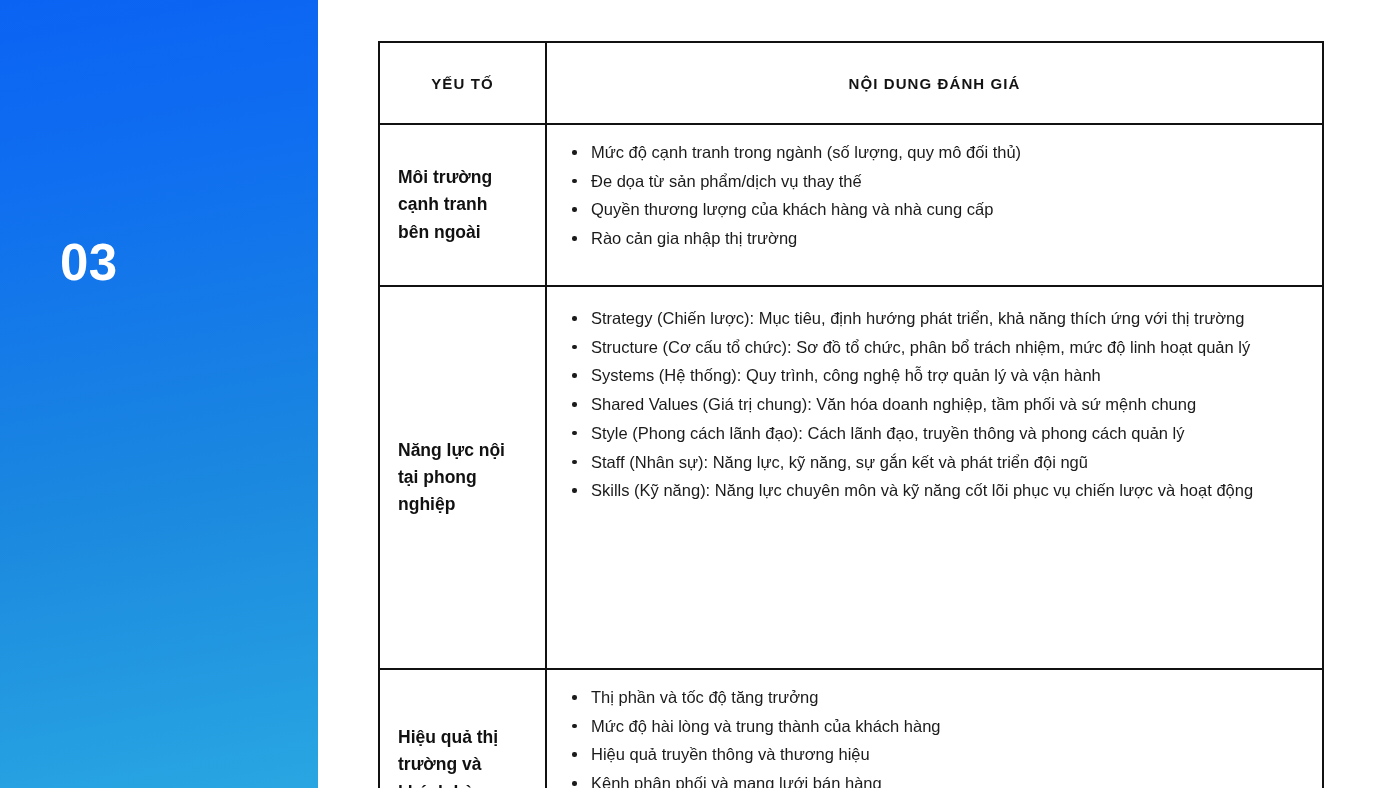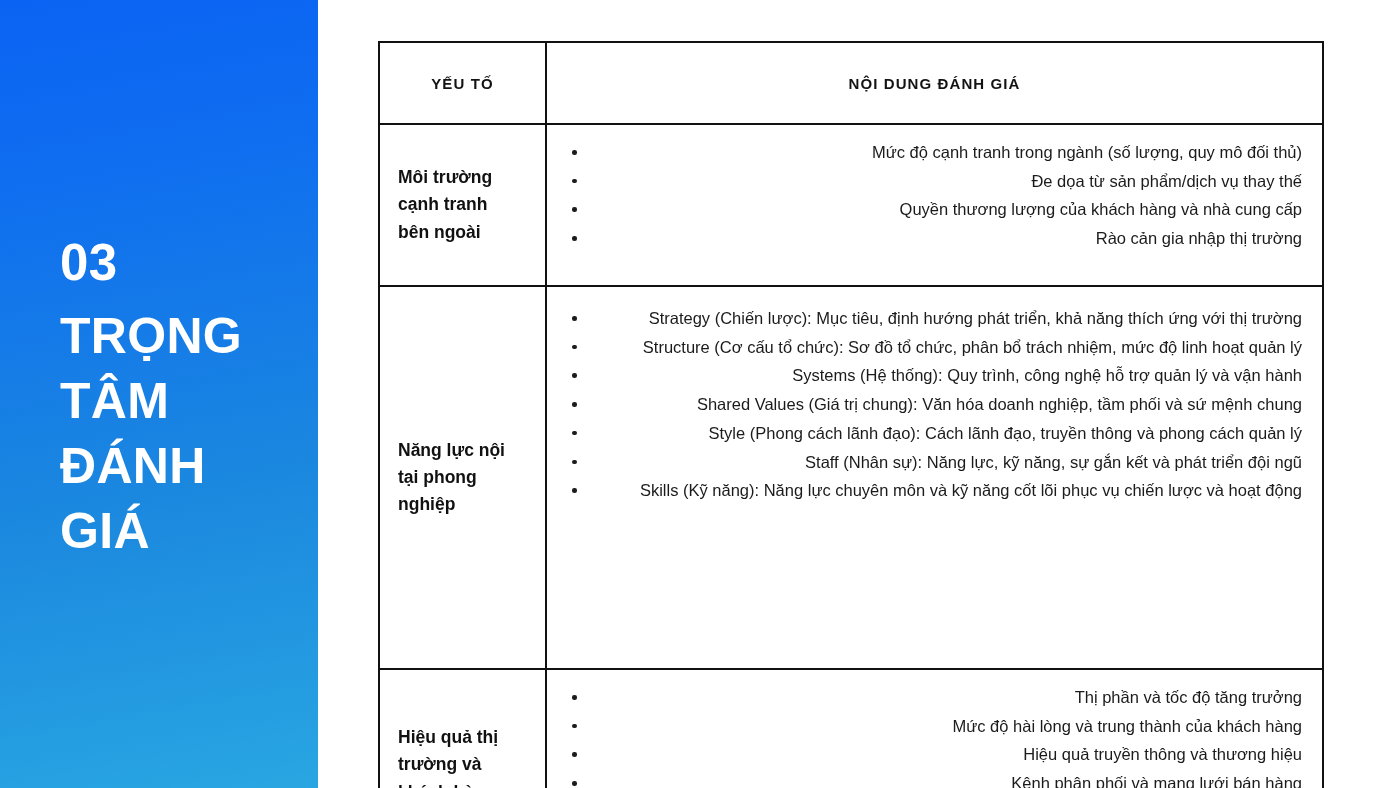--- a/index.html
+++ b/index.html
@@ -106,21 +106,20 @@
 
   
   .content-cell {
     padding: 16px 20px 16px 8px;
   }
 
   ul.bullets {
     margin: 0;
     padding: 0 0 0 34px;
     list-style: none;
-    text-align: right;
   }
 
   ul.bullets li {
     position: relative;
     font-size: 16.5px;
     line-height: 1.62;
     color: #1b1b1b;
     padding: 0 0 0 2px;
     margin: 0 0 2px 0;
   }
@@ -153,24 +152,20 @@
   tr.row-market .content-cell { vertical-align: top; padding-top: 14px; }
 </style>
 </head>
 <body>
 
 <div class="slide">
 
   <div class="side-panel">
     <div class="side-inner">
       <div class="section-number">03</div>
-      <div class="section-title">TRỌNG
-TÂM
-ĐÁNH
-GIÁ</div>
     </div>
   </div>
 
   <div class="table-wrap">
     <table class="eval-table">
       <colgroup>
         <col class="col-factor">
         <col class="col-content">
       </colgroup>
       <thead>

